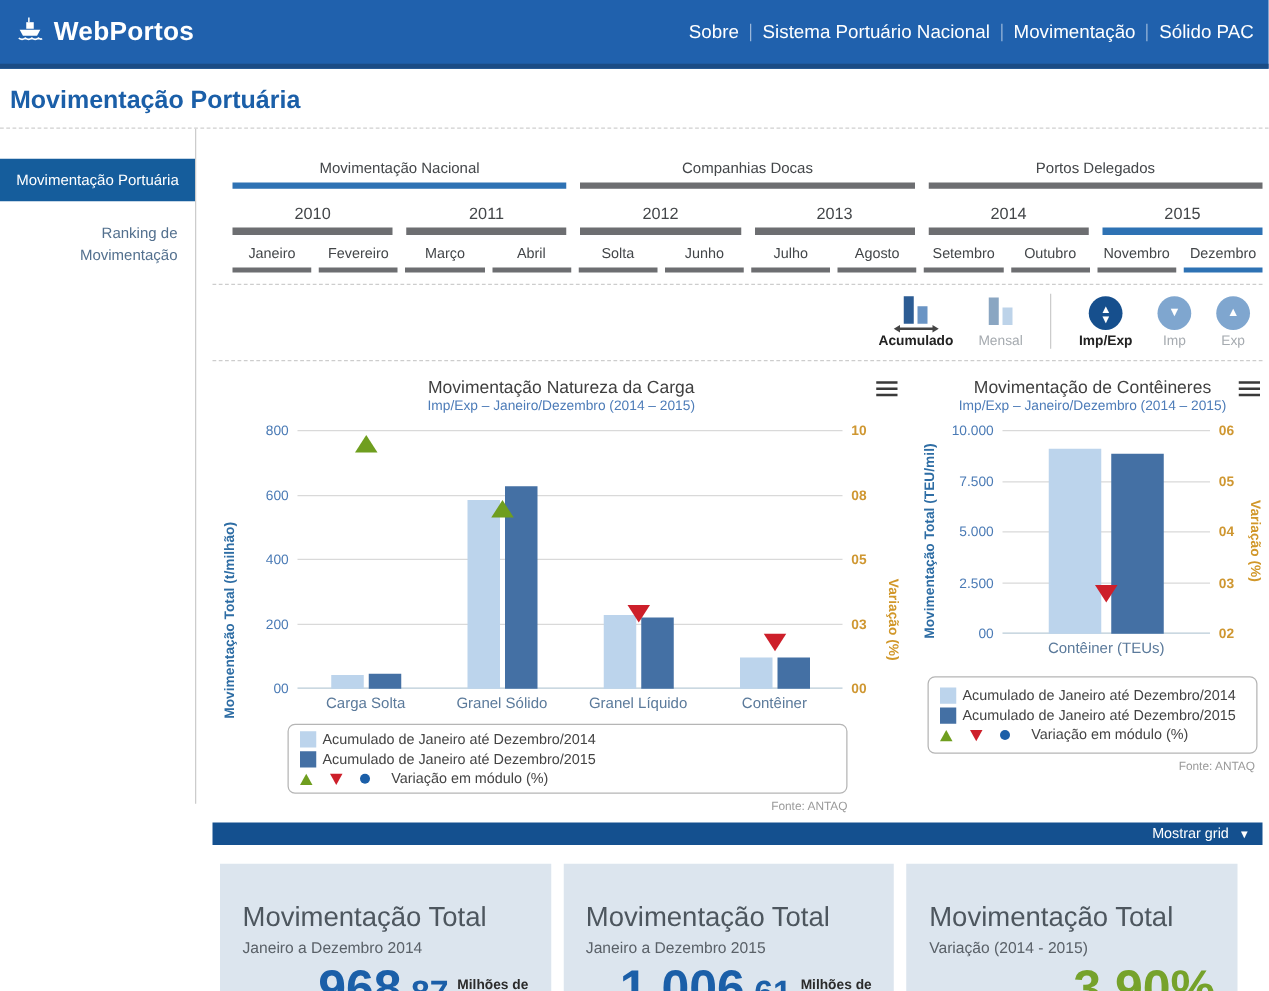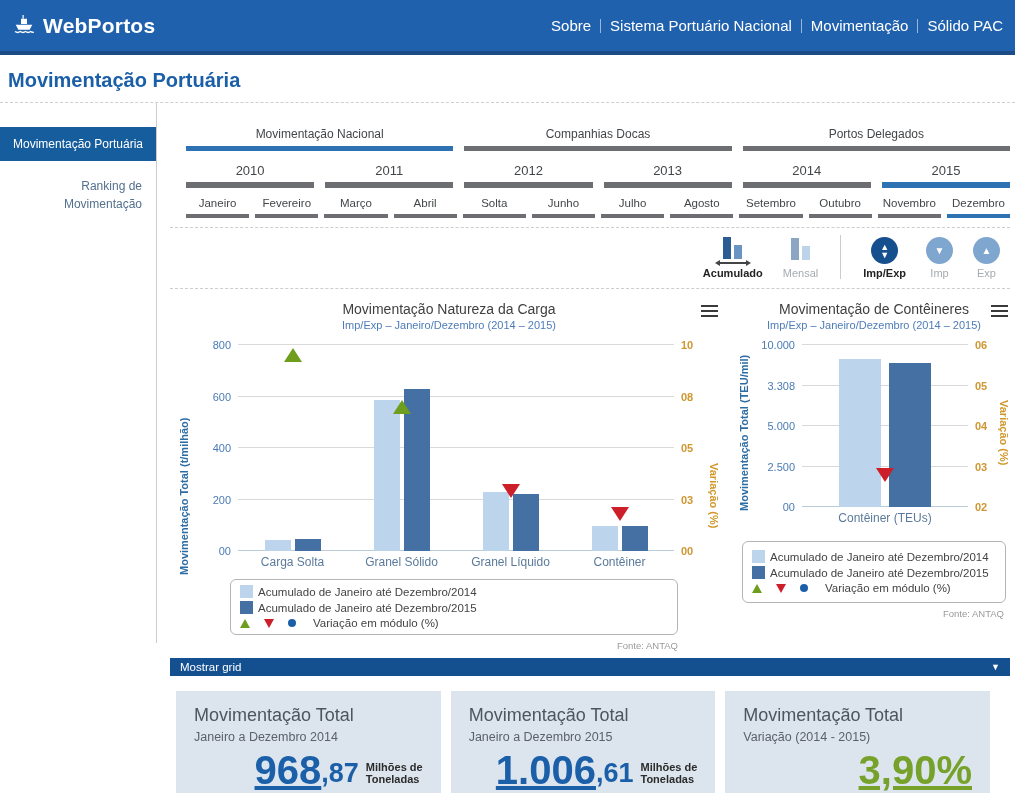--- a/index.html
+++ b/index.html
@@ -107,27 +107,27 @@
   .swatch { width: 13px; height: 13px; display: inline-block; }
   .g-up { width: 0; height: 0; border-left: 5px solid transparent; border-right: 5px solid transparent; border-bottom: 9px solid #6f9e1f; }
   .g-down { width: 0; height: 0; border-left: 5px solid transparent; border-right: 5px solid transparent; border-top: 9px solid #cd1f2a; margin-left: -2px; }
   .g-dot { width: 8px; height: 8px; border-radius: 50%; background: #1b5fa8; margin-left: -2px; }
   .legend-item.variation { gap: 16px; }
   .legend-item.variation .lg-text { margin-left: 1px; }
   .fonte { text-align: right; font-size: 9.5px; color: #9a9a9a; margin: 5px 30px 0 0; }
   .chart-right .fonte { margin-right: 6px; }
   
   .grid-bar { margin-top: 7px; background: #14508f; color: #fff; font-size: 11.5px;
-    height: 18px; display: flex; align-items: center; justify-content: space-between; gap: 8px;
+    height: 18px; display: flex; align-items: center; justify-content: flex-end; gap: 8px;
     padding: 0 10px; cursor: pointer; }
   .grid-bar .arrow { font-size: 9px; }
   
   .cards { display: flex; gap: 10px; margin: 15px 20px 0 6px; }
   .card { flex: 1; background: #dce5ee; padding: 14px 18px 12px 18px; height: 120px; }
-  .card-title { font-size: 18px; color: #4d565e; }
+  .card-title { font-size: 22px; color: #4d565e; margin-top: 16px; }
   .card-subtitle { font-size: 12.5px; color: #5a6168; margin-top: 4px; }
   .card-valrow { display: flex; justify-content: flex-end; align-items: flex-end; margin-top: 10px; }
   .card-int { font-size: 40px; font-weight: bold; line-height: .82; text-decoration: underline; }
   .card-dec { font-size: 27px; font-weight: bold; line-height: 1; }
   .card-unit { font-size: 11px; font-weight: bold; color: #2b2b2b; line-height: 1.15; margin-left: 7px; padding-bottom: 1px; }
 </style>
 </head>
 <body>
 
 <div class="topbar">
@@ -395,21 +395,21 @@
                 <div class="gridline axis" style="bottom: 0%;"></div>
                 <span class="ytick" style="bottom: 0%;">00</span>
                 <span class="y2tick" style="bottom: 0%;">02</span>
                 <div class="gridline" style="bottom: 25%;"></div>
                 <span class="ytick" style="bottom: 25%;">2.500</span>
                 <span class="y2tick" style="bottom: 25%;">03</span>
                 <div class="gridline" style="bottom: 50%;"></div>
                 <span class="ytick" style="bottom: 50%;">5.000</span>
                 <span class="y2tick" style="bottom: 50%;">04</span>
                 <div class="gridline" style="bottom: 75%;"></div>
-                <span class="ytick" style="bottom: 75%;">3.308</span>
+                <span class="ytick" style="bottom: 75%;">7.500</span>
                 <span class="y2tick" style="bottom: 75%;">05</span>
                 <div class="gridline" style="bottom: 100%;"></div>
                 <span class="ytick" style="bottom: 100%;">10.000</span>
                 <span class="y2tick" style="bottom: 100%;">06</span>
                 <div class="groups">
                   <div class="group">
                     <div class="bar" style="height: 91.5%; background: rgb(188, 212, 236);"></div>
                     <div class="bar" style="height: 89%; background: rgb(68, 112, 164);"></div>
                     <div class="marker down" style="bottom: calc(20% - 7px);"></div>
                   </div>

